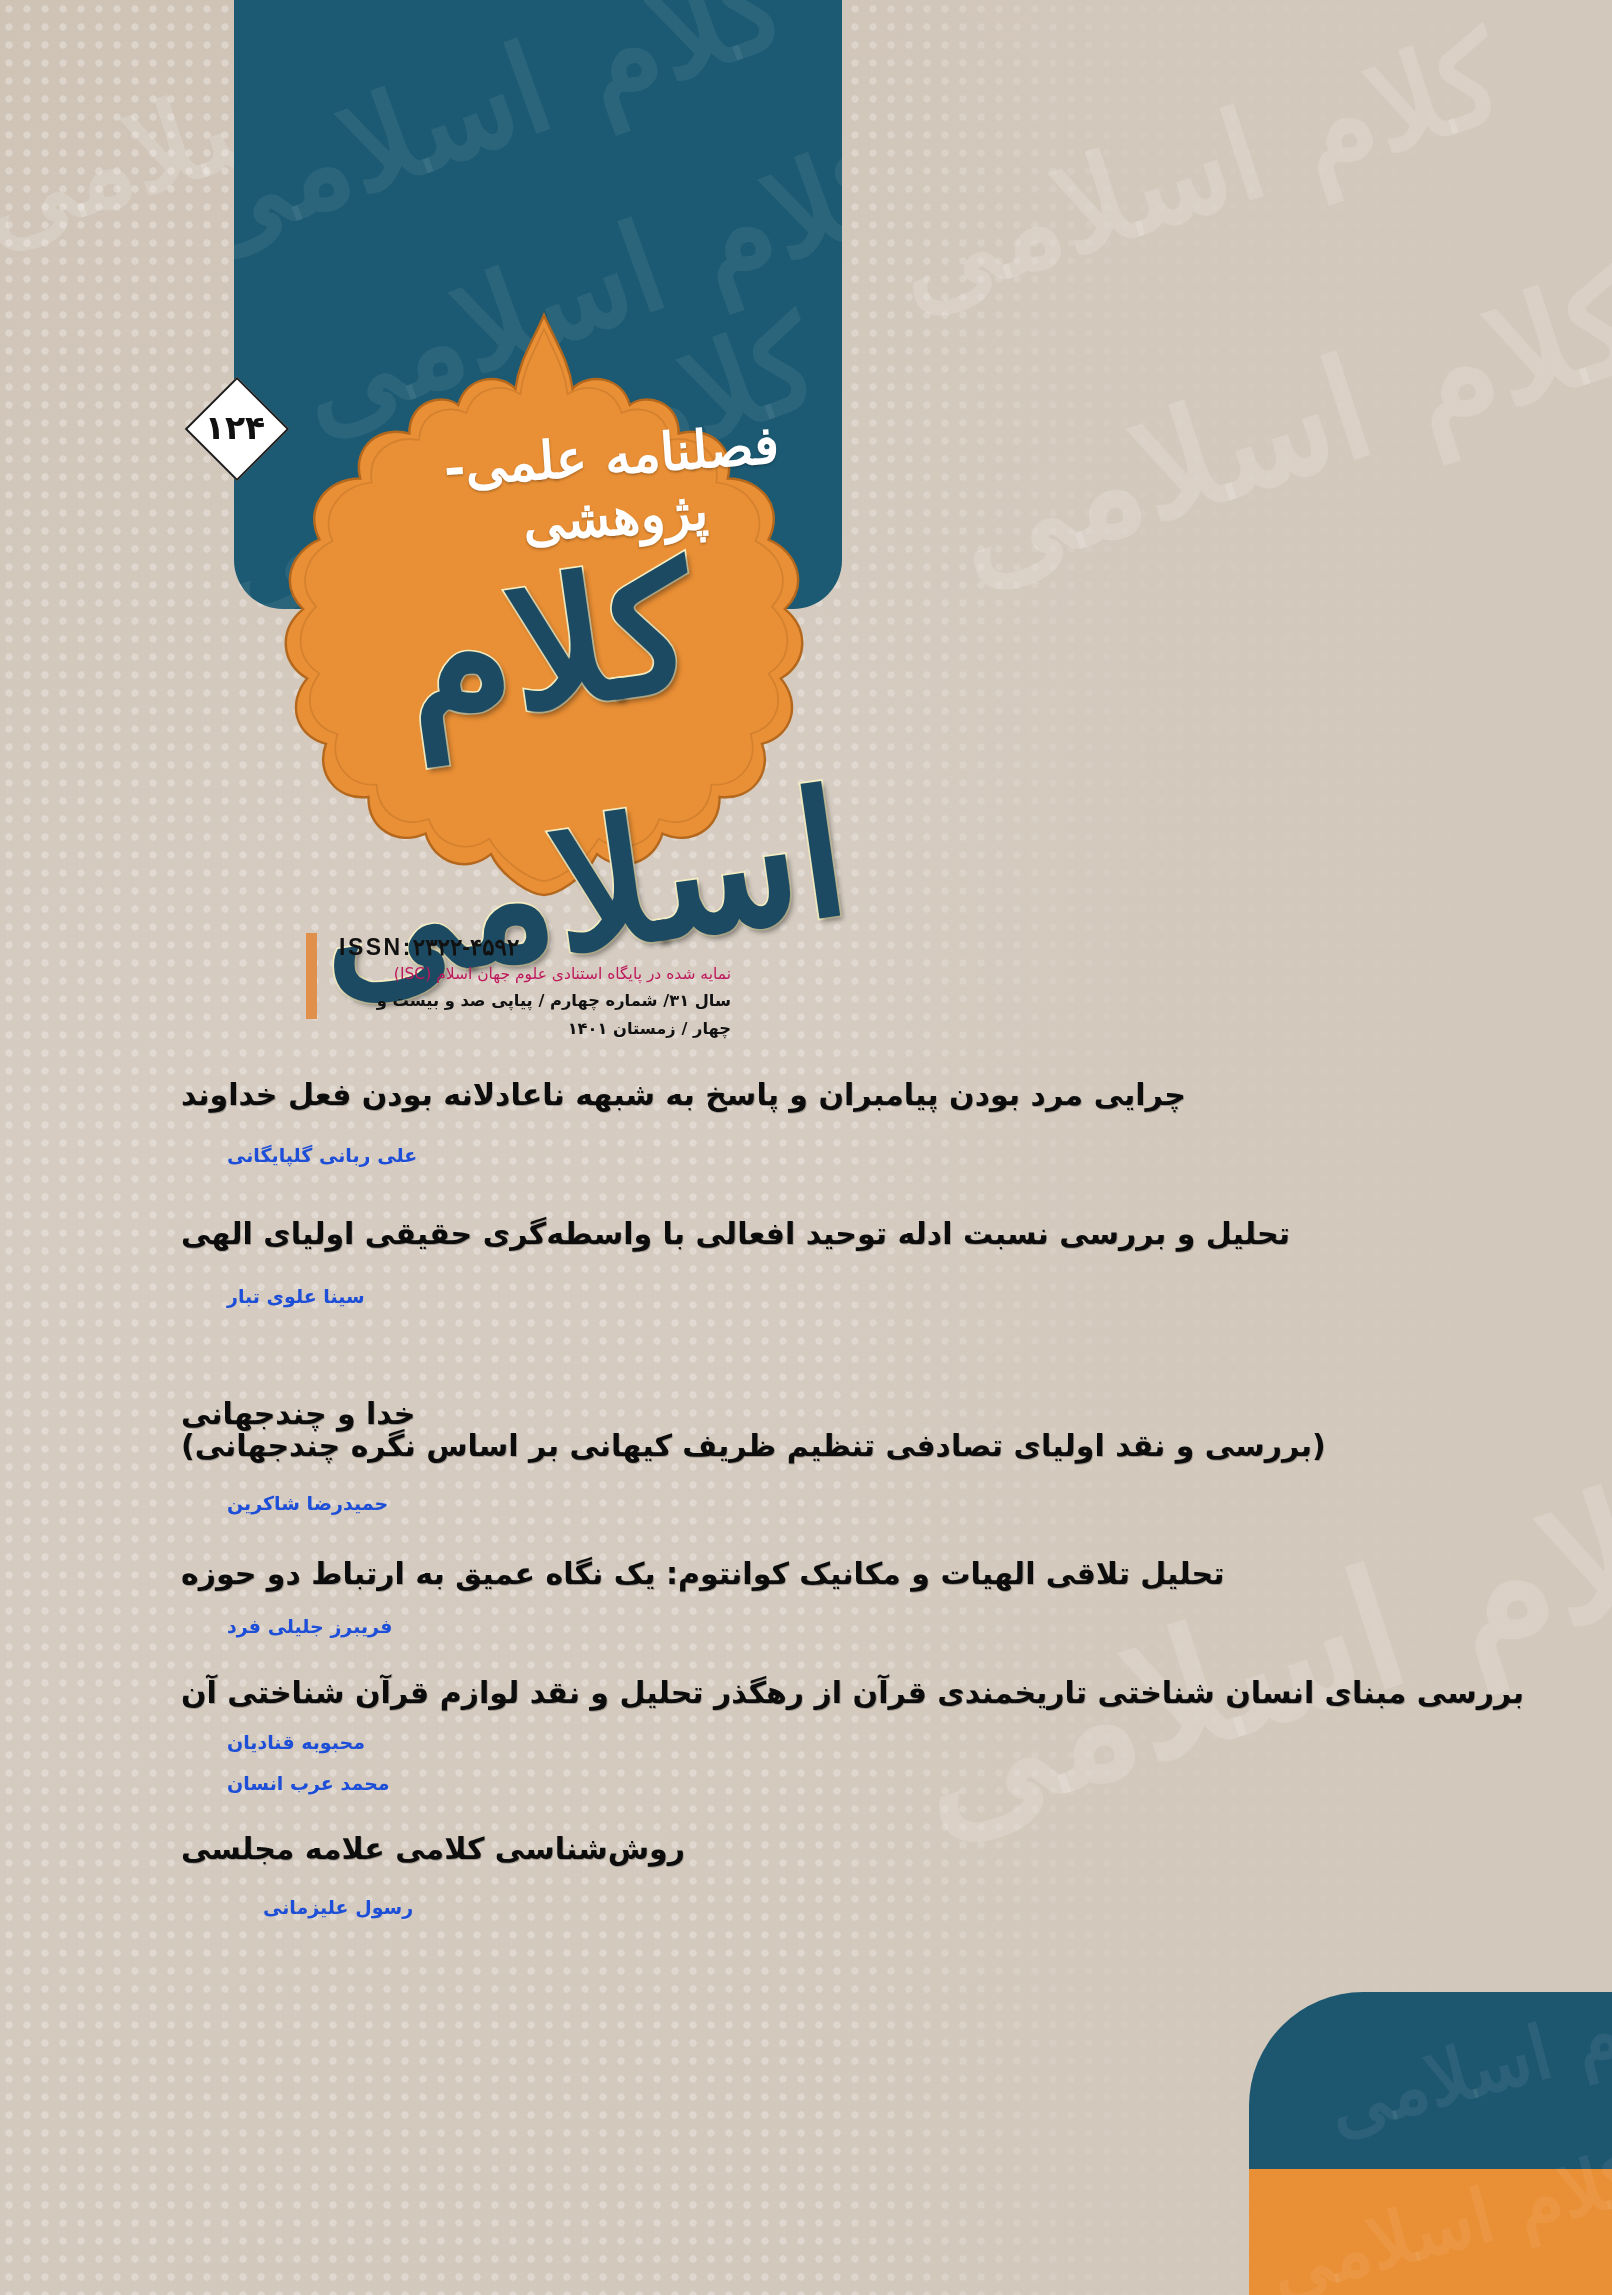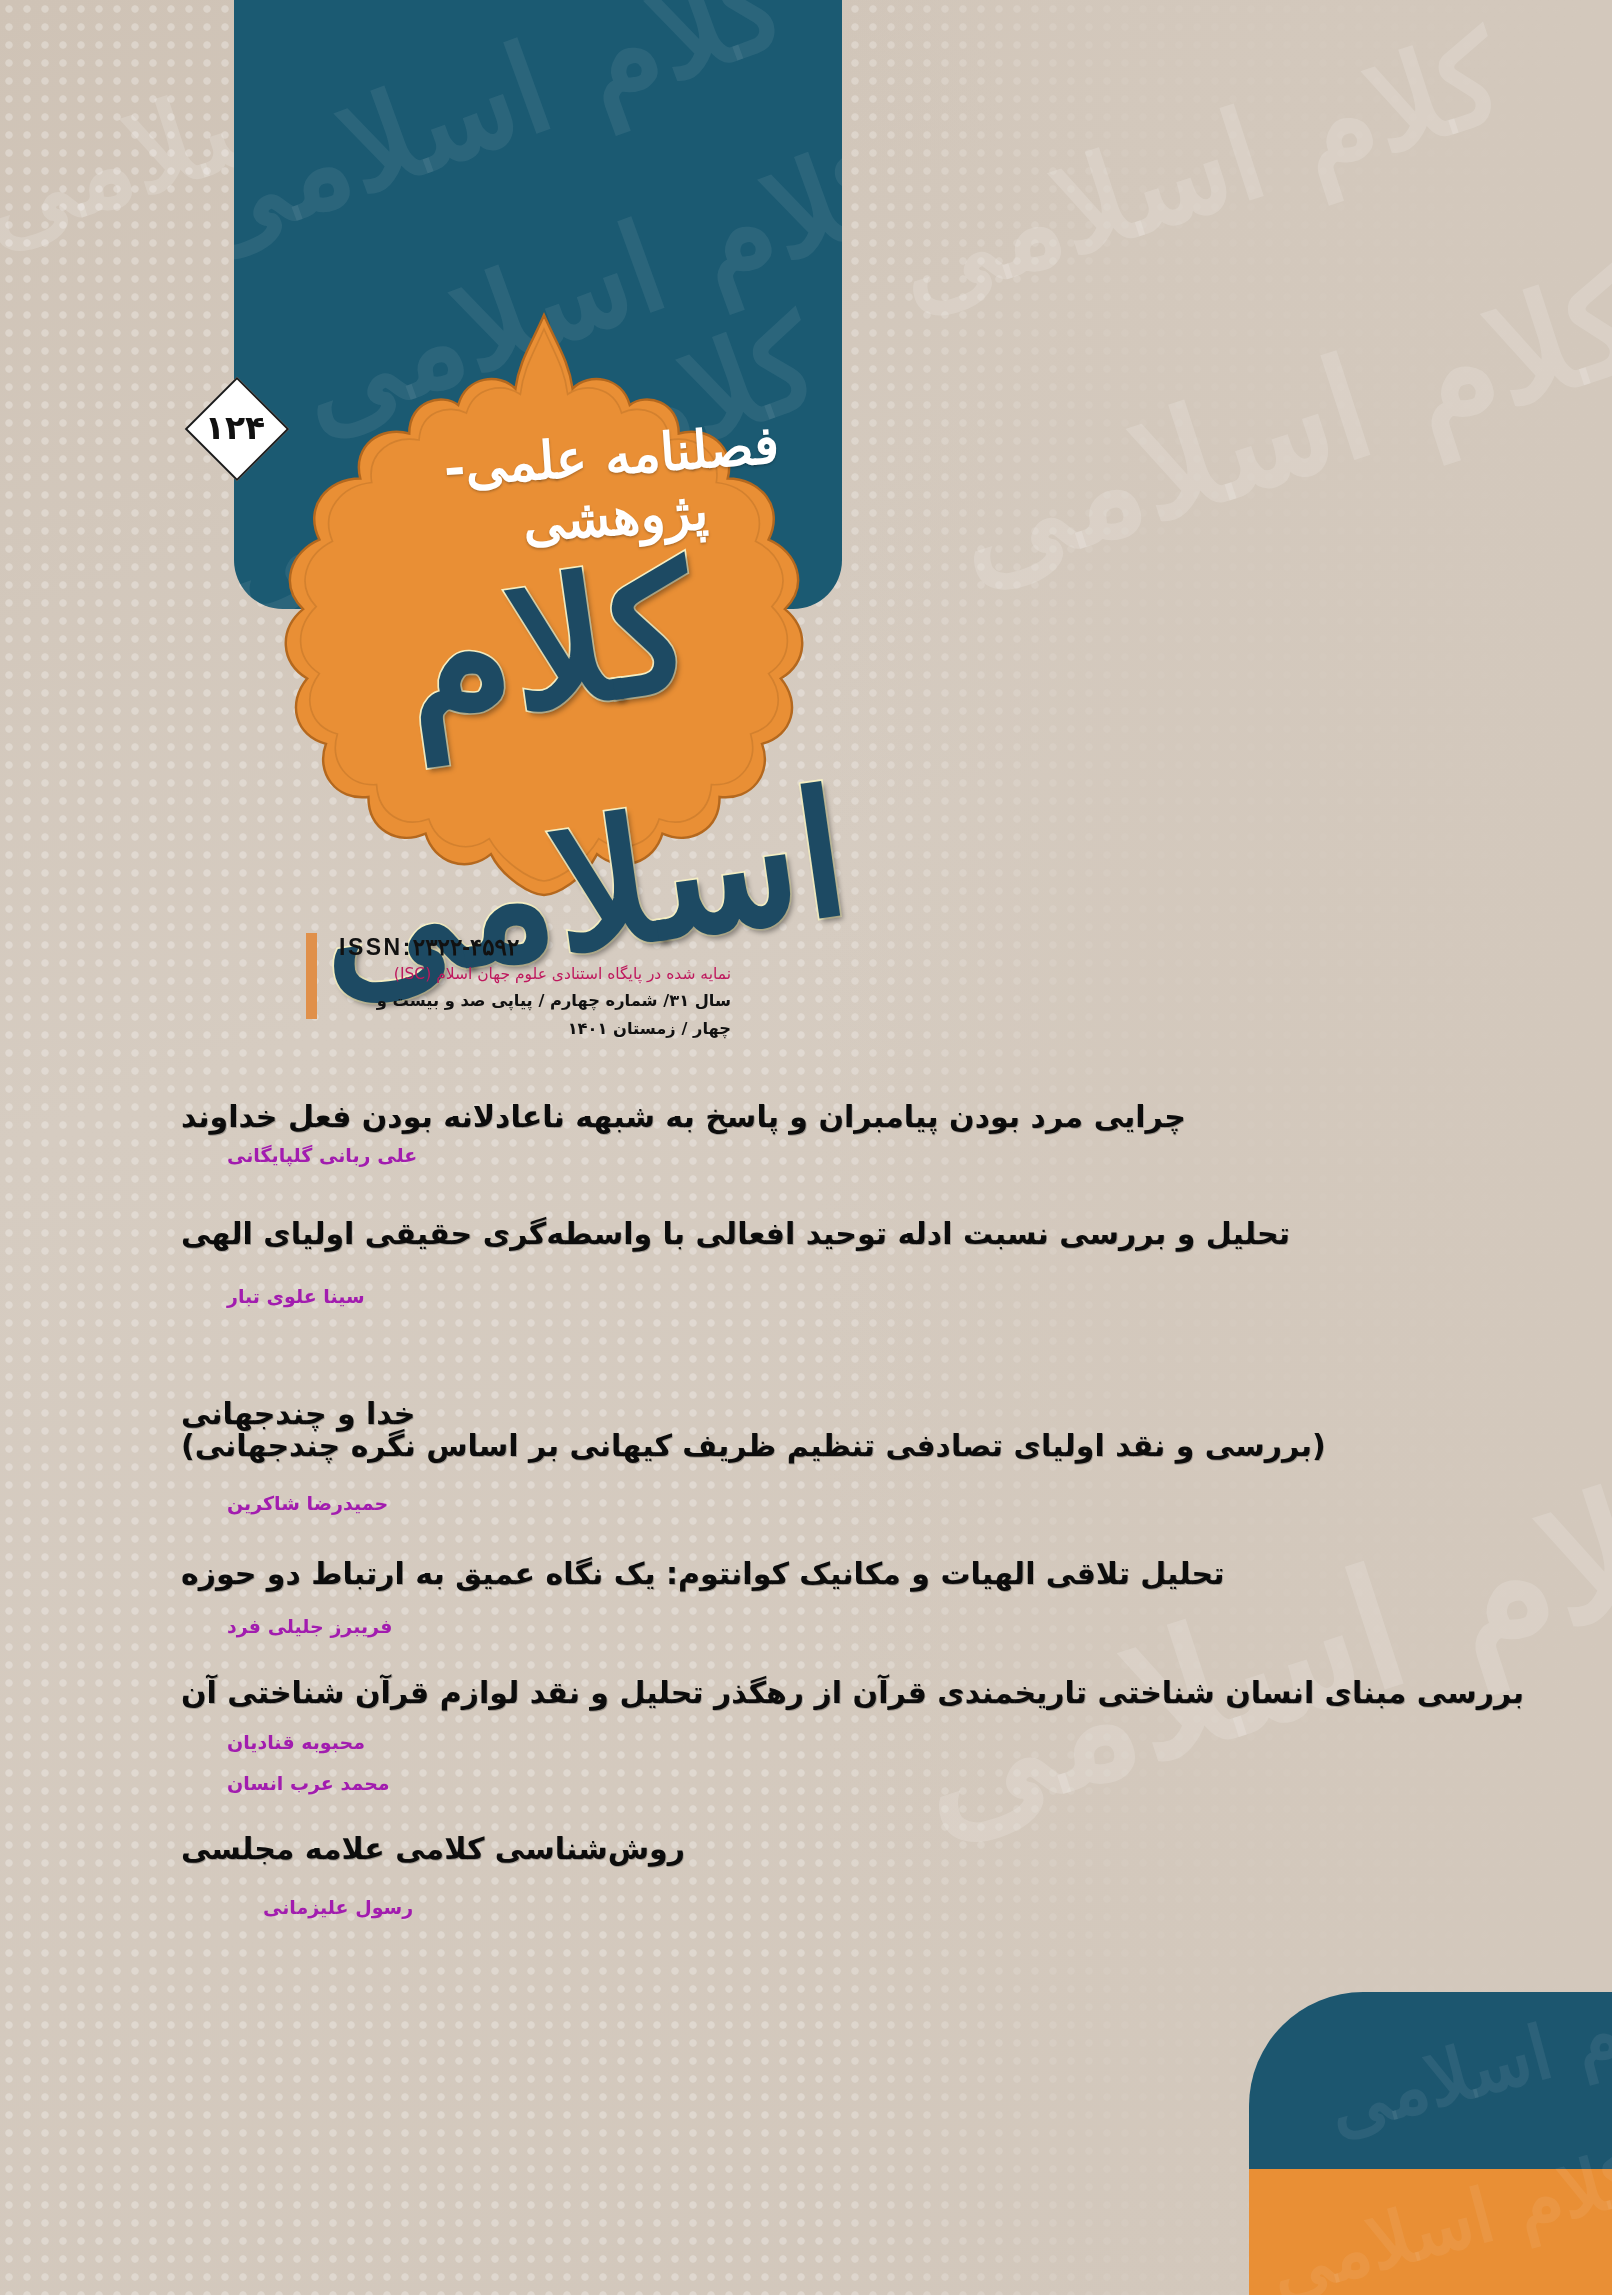--- a/index.html
+++ b/index.html
@@ -78,21 +78,21 @@
     direction:rtl; text-align:right; height:28px; line-height:28px; width:392px;
   }
   .articles { position:absolute; left:0; top:0; width:1612px; }
   .art-title {
     position:absolute; left:181px; direction:rtl; text-align:left; unicode-bidi:plaintext;
     font-family:"DejaVu Sans", sans-serif; font-weight:bold; font-size:30px; color:#0c0c0c;
     white-space:nowrap; text-shadow: 0.8px 0.8px 0 rgba(0,0,0,0.25);
   }
   .art-author {
     position:absolute; left:227px; direction:rtl; text-align:left; unicode-bidi:plaintext;
-    font-family:"DejaVu Sans", sans-serif; font-weight:bold; font-size:19px; color:#a21caf;
+    font-family:"DejaVu Sans", sans-serif; font-weight:bold; font-size:19px; color:#1d4ed8;
     white-space:nowrap;
   }
   .corner-block {
     position:absolute; left:1249px; top:1992px; width:364px; height:304px;
     border-top-left-radius:114px; overflow:hidden;
   }
   .corner-teal { position:absolute; left:0; top:0; width:364px; height:177px; background:#1c566f; }
   .corner-orange { position:absolute; left:0; top:177px; width:364px; height:127px; background:#e98f35; }
   .corner-wm {
     position:absolute; color:rgba(255,255,255,0.07); font-family:"DejaVu Serif", serif;
@@ -176,21 +176,21 @@
 
 <div class="brand">کلام اسلامی</div>
 
 <div class="issn-block">
   <div class="issn">ISSN:۲۳۲۲-۴۵۹۲</div>
   <div class="indexed">نمایه شده در پایگاه استنادی علوم جهان اسلام (ISC)</div>
   <div class="issue-info">سال ۳۱/ شماره چهارم / پیاپی صد و بیست و چهار / زمستان ۱۴۰۱</div>
 </div>
 
 <div class="articles">
-  <div class="art-title" style="top:1077px;margin-top:22px;">چرایی مرد بودن پیامبران و پاسخ به شبهه ناعادلانه بودن فعل خداوند</div>
+  <div class="art-title" style="top:1077px;">چرایی مرد بودن پیامبران و پاسخ به شبهه ناعادلانه بودن فعل خداوند</div>
   <div class="art-author" style="top:1144px;">علی ربانی گلپایگانی</div>
 
   <div class="art-title" style="top:1216px;">تحلیل و بررسی نسبت ادله توحید افعالی با واسطه‌گری حقیقی اولیای الهی</div>
   <div class="art-author" style="top:1285px;">سینا علوی تبار</div>
 
   <div class="art-title" style="top:1396px;text-align:right;">خدا و چندجهانی</div>
   <div class="art-title" style="top:1428px;">(بررسی و نقد اولیای تصادفی تنظیم ظریف کیهانی بر اساس نگره چندجهانی)</div>
   <div class="art-author" style="top:1492px;">حمیدرضا شاکرین</div>
 
   <div class="art-title" style="top:1556px;">تحلیل تلاقی الهیات و مکانیک کوانتوم: یک نگاه عمیق به ارتباط دو حوزه</div>

